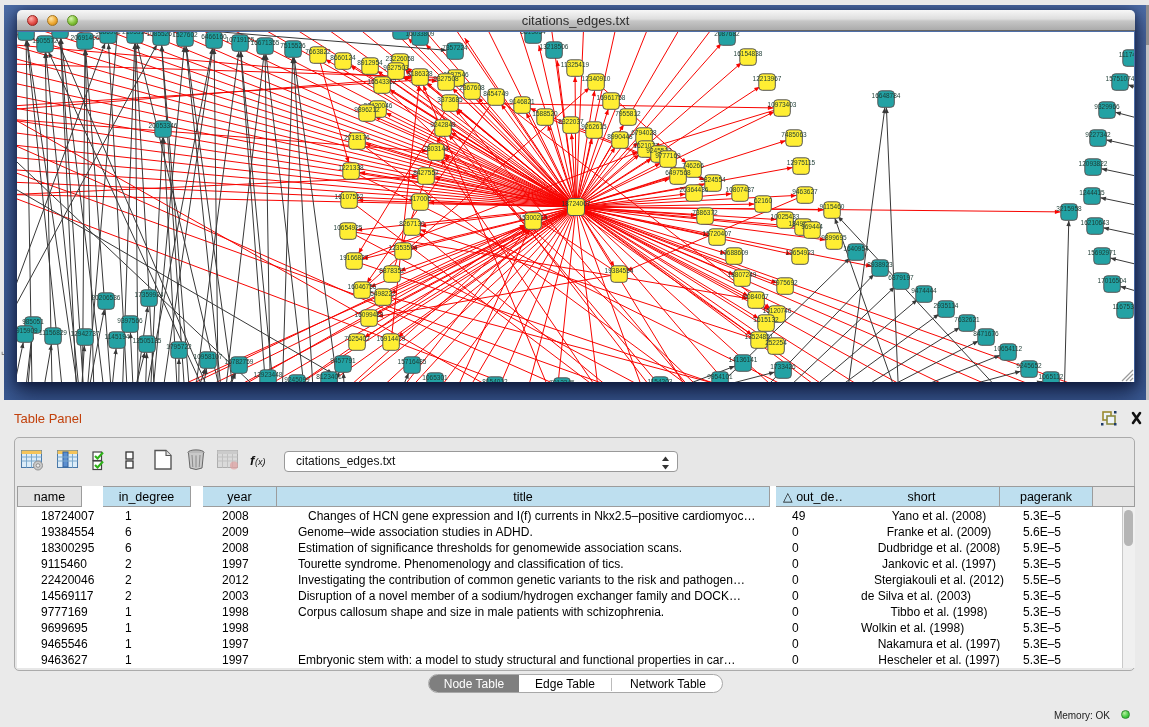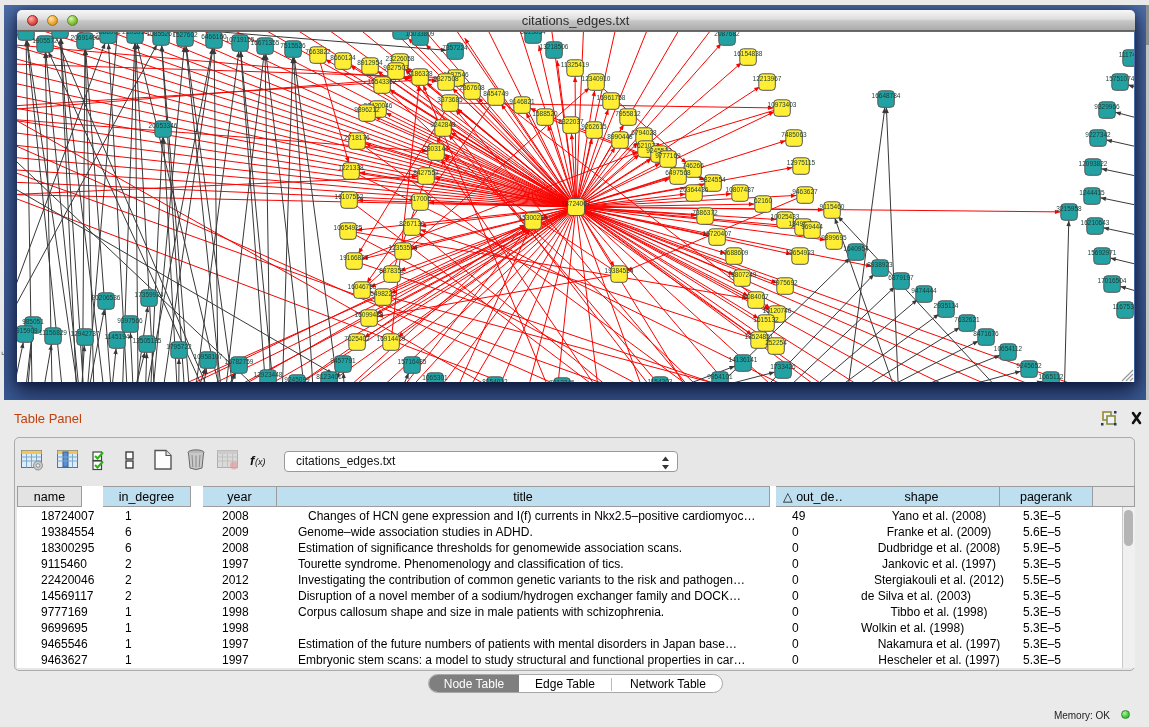--- a/index.html
+++ b/index.html
@@ -892,21 +892,21 @@
       <path d="M4.5 0.5 L8 5 H1 Z" fill="#333"></path>
       <path d="M4.5 13.5 L8 9 H1 Z" fill="#333"></path>
     </svg>
   </div>
   <div id="table"></div>
   <div class="th" style="left:17px;width:65px;background:#e3e3e3;border-left:1px solid #9c9c9c">name</div>
   <div class="th" style="left:103px;width:88px">in_degree</div>
   <div class="th" style="left:203px;width:74px">year</div>
   <div class="th" style="left:277px;width:493px">title</div>
   <div class="th" style="left:776px;width:74px;text-align:center;padding-left:5px">△ out_de…</div>
-  <div class="th" style="left:844px;width:156px">shape</div>
+  <div class="th" style="left:844px;width:156px">short</div>
   <div class="th" style="left:1000px;width:93px">pagerank</div>
   <div class="th" style="left:1093px;width:42px;background:#e3e3e3"></div>
   <div class="trow" style="top:508px">
 <span style="left:24px">18724007</span>
     <span style="left:108px">1</span>
     <span style="left:205px">2008</span>
 <span style="left:291px">Changes of HCN gene expression and I(f) currents in Nkx2.5–positive cardiomyoc…</span>
     <span style="left:775px">49</span>
 <span style="left:844px;width:156px;text-align:center">Yano et al. (2008)</span>
     <span style="left:1006px">5.3E–5</span>
@@ -970,30 +970,29 @@
     <span style="left:108px">1</span>
     <span style="left:205px">1998</span>
     <span style="left:775px">0</span>
 <span style="left:844px;width:156px;text-align:left">Wolkin et al. (1998)</span>
     <span style="left:1006px">5.3E–5</span>
   </div>
 <div class="trow" style="top:636px">
 <span style="left:24px">9465546</span>
     <span style="left:108px">1</span>
     <span style="left:205px">1997</span>
-<span style="left:281px">Estimation of the future numbers of patients with mental disorders in Japan base…</span>
     <span style="left:775px">0</span>
 <span style="left:844px;width:156px;text-align:center">Nakamura et al. (1997)</span>
     <span style="left:1006px">5.3E–5</span>
   </div>
 <div class="trow" style="top:652px">
 <span style="left:24px">9463627</span>
     <span style="left:108px">1</span>
     <span style="left:205px">1997</span>
-<span style="left:281px">Embryonic stem scans: a model to study structural and functional properties in car…</span>
+<span style="left:281px">Embryonic stem with: a model to study structural and functional properties in car…</span>
     <span style="left:775px">0</span>
 <span style="left:844px;width:156px;text-align:center">Hescheler et al. (1997)</span>
     <span style="left:1006px">5.3E–5</span>
   </div>
   <div style="position:absolute;left:1122px;top:507px;width:13px;height:161px;background:#f0f0f0;border-left:1px solid #c9c9c9"></div>
   <div style="position:absolute;left:1124px;top:510px;width:9px;height:36px;background:#b5b5b5;border-radius:5px"></div>
   <div id="tabs">
     <div style="position:absolute;left:0;top:0;width:90px;height:19px;background:#7f7f7f;color:#fff;text-align:center">Node Table</div>
     <div style="position:absolute;left:90px;top:0;width:92px;height:19px;color:#000;text-align:center">Edge Table</div>
     <div style="position:absolute;left:182px;top:0;width:1px;height:13px;margin-top:3px;background:#bbb"></div>

